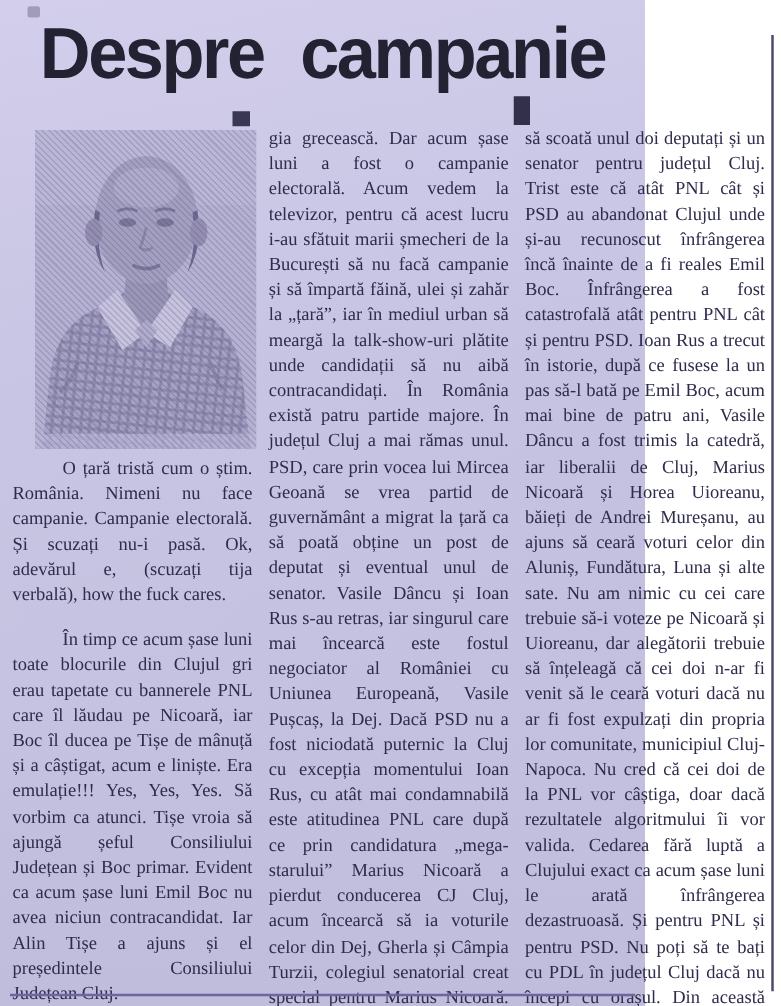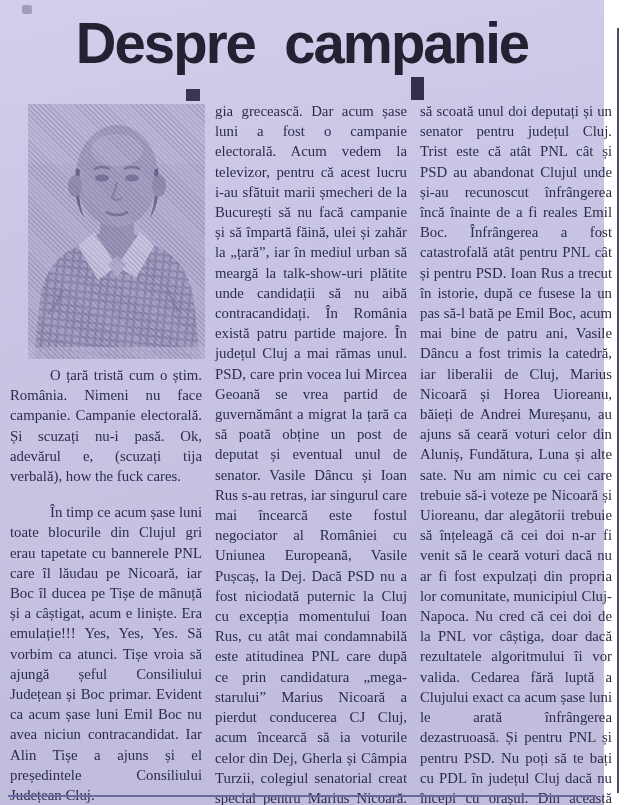--- a/index.html
+++ b/index.html
@@ -2,21 +2,21 @@
 <html lang="ro"><head>
 <meta charset="utf-8">
 <style>
   html, body { margin:0; padding:0; }
   body {
     width:625px; height:805px;
     font-family:"Liberation Serif", serif;
     overflow:hidden;
   }
   .page {
-    position:relative; width:604px; height:805px;
+    position:relative; width:516px; height:805px;
     background:
       linear-gradient(160deg, rgba(255,255,255,0.10), rgba(0,0,0,0.03) 70%),
       linear-gradient(180deg, #cdc9ea 0%, #c8c4e5 35%, #cac6e6 70%, #c6c2e2 100%);
     color:#2e2d4a;
   }
   .title {
     margin:0; padding-top:12px;
     font-family:"Liberation Sans", sans-serif;
     font-weight:bold; font-size:58px; line-height:62px;
     letter-spacing:-2px; word-spacing:16px;

